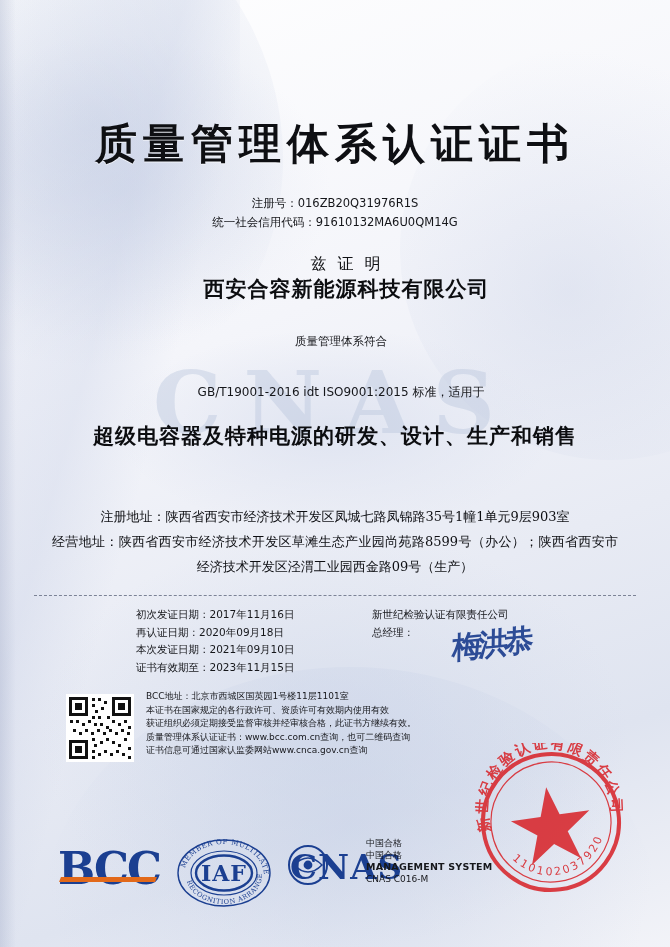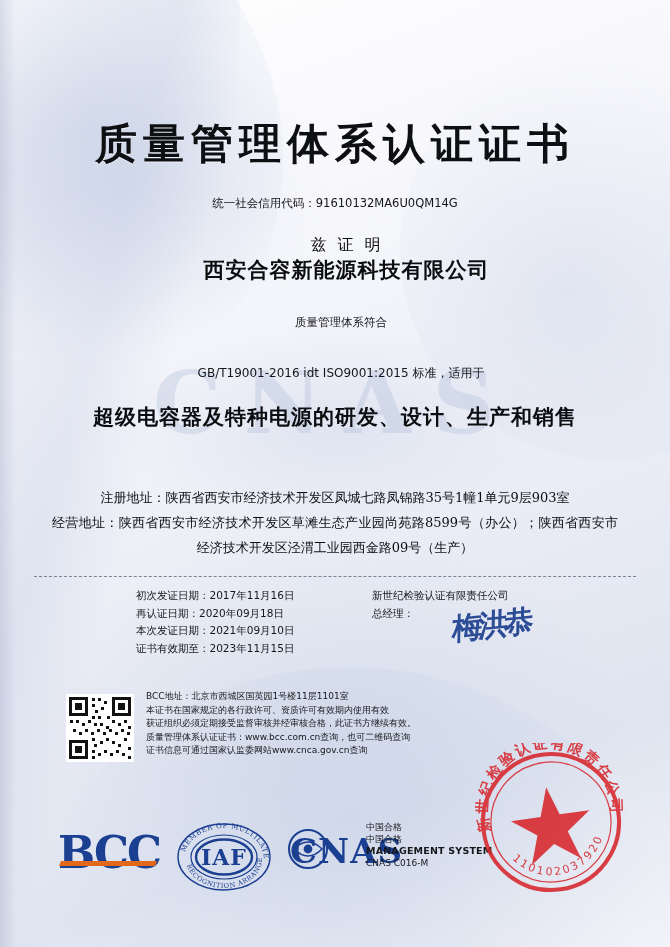--- a/index.html
+++ b/index.html
@@ -157,21 +157,21 @@
   }
   .qr svg{display:block;}
 
   .fineprint{
     position:absolute;left:146px;top:690px;width:420px;
     font-size:9px;line-height:13.6px;color:#16171b;
   }
 
   
   .logos{
-    position:absolute;left:0;right:0;bottom:48px;height:86px;z-index:6;
+    position:absolute;left:0;right:0;bottom:32px;height:86px;z-index:6;
   }
   .bcc{
     position:absolute;left:58px;top:18px;
     font-family:"DejaVu Serif","Liberation Serif",serif;
     font-weight:700;font-size:44px;letter-spacing:-2px;
     color:#1b3f91;line-height:44px;
   }
   .bcc .c1{color:#1b3f91;}
   .bcc .bar{
     position:absolute;left:2px;top:30px;width:96px;height:5px;
@@ -217,20 +217,23 @@
   <div class="swoosh s5"></div>
   <div class="edge-left"></div>
 
   <div class="watermark">CNAS</div>
 
   <div class="content">
 
     <div class="title">质量管理体系认证证书</div>
 
     <div class="numbers">
+      <div>
+        <span>注册号：</span><span>016ZB20Q31976R1S</span>
+      </div>
       <div>
         <span>统一社会信用代码：</span><span>91610132MA6U0QM14G</span>
       </div>
     </div>
 
     <div class="hereby">兹 证 明</div>
 
     <div class="company">西安合容新能源科技有限公司</div>
 
     <div class="standard">

